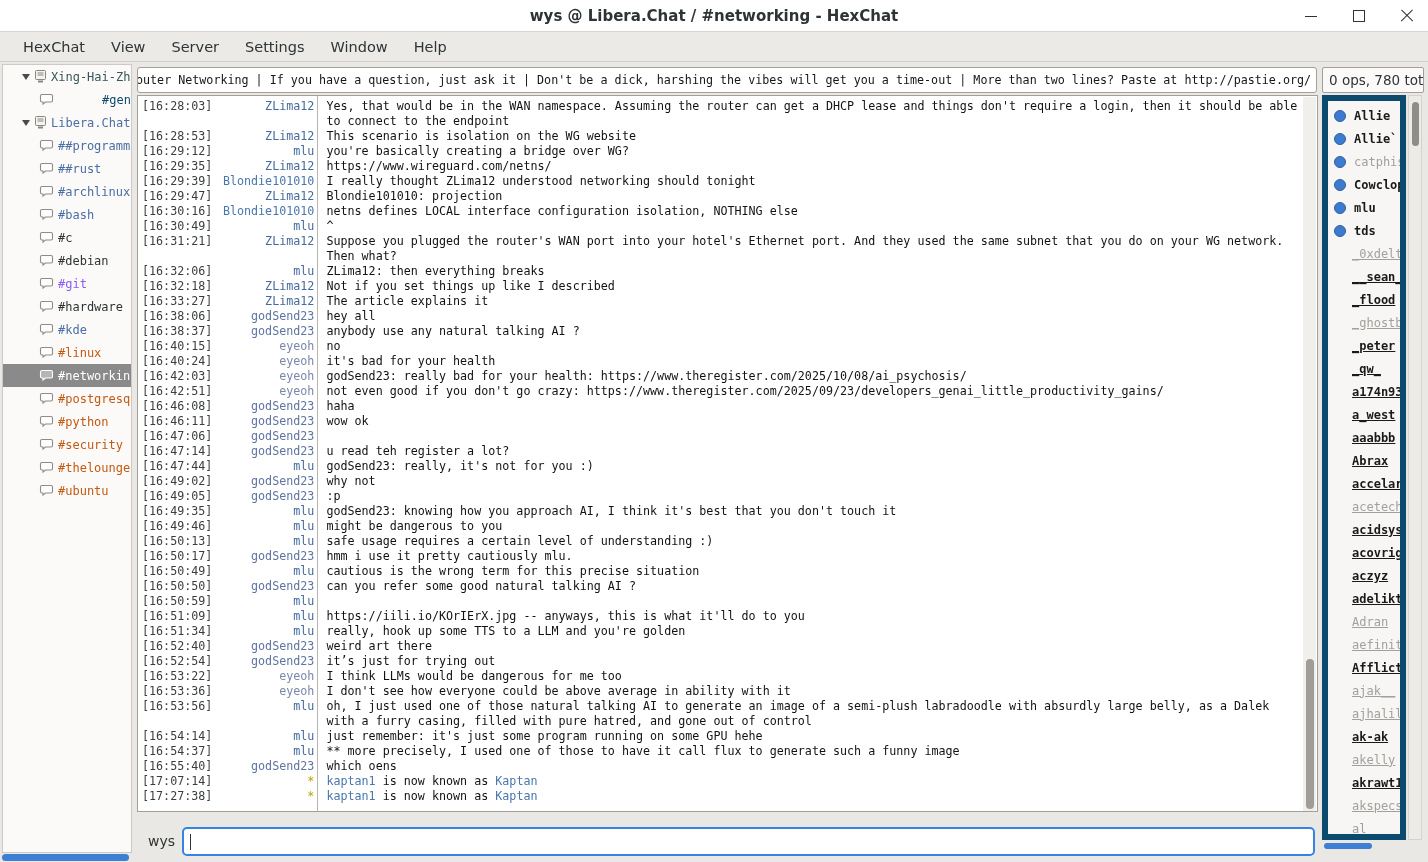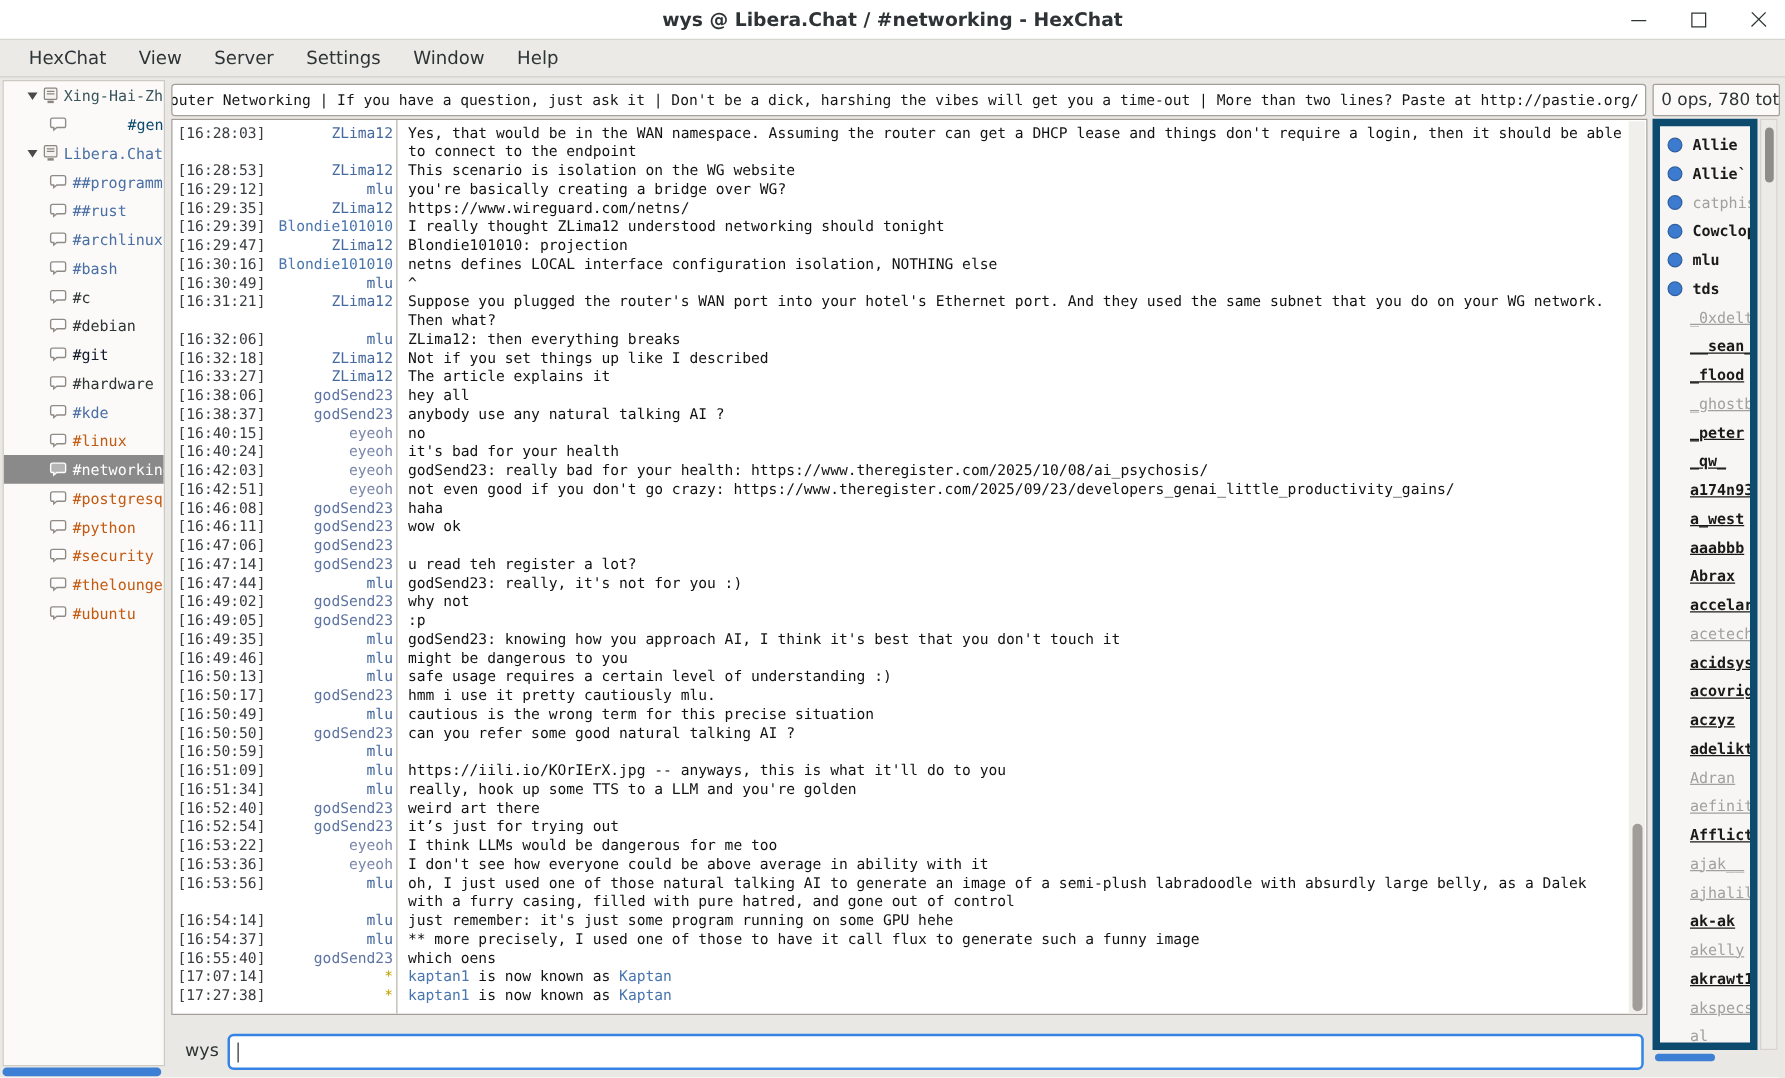--- a/index.html
+++ b/index.html
@@ -178,21 +178,21 @@
           </svg>
         </span>
         <span class="tree-label" style="color: rgb(46, 52, 54);">#debian</span>
       </div>
       <div class="tree-row channel">
         <span class="tree-ico">
           <svg width="16" height="14" viewBox="0 0 16 14">
             <path d="M4 11 L4 9 L3 9 Q1.5 9 1.5 7.5 L1.5 3 Q1.5 1.5 3 1.5 L12 1.5 Q13.5 1.5 13.5 3 L13.5 7.5 Q13.5 9 12 9 L6.5 9 Z" fill="#fdfdfd" stroke="#8f8b86" stroke-width="1.1"></path>
           </svg>
         </span>
-        <span class="tree-label" style="color: #0f172a;">#git</span>
+        <span class="tree-label" style="color: #8b5cf6;">#git</span>
       </div>
       <div class="tree-row channel">
         <span class="tree-ico">
           <svg width="16" height="14" viewBox="0 0 16 14">
             <path d="M4 11 L4 9 L3 9 Q1.5 9 1.5 7.5 L1.5 3 Q1.5 1.5 3 1.5 L12 1.5 Q13.5 1.5 13.5 3 L13.5 7.5 Q13.5 9 12 9 L6.5 9 Z" fill="#fdfdfd" stroke="#8f8b86" stroke-width="1.1"></path>
           </svg>
         </span>
         <span class="tree-label" style="color: rgb(46, 52, 54);">#hardware</span>
       </div>
       <div class="tree-row channel">

